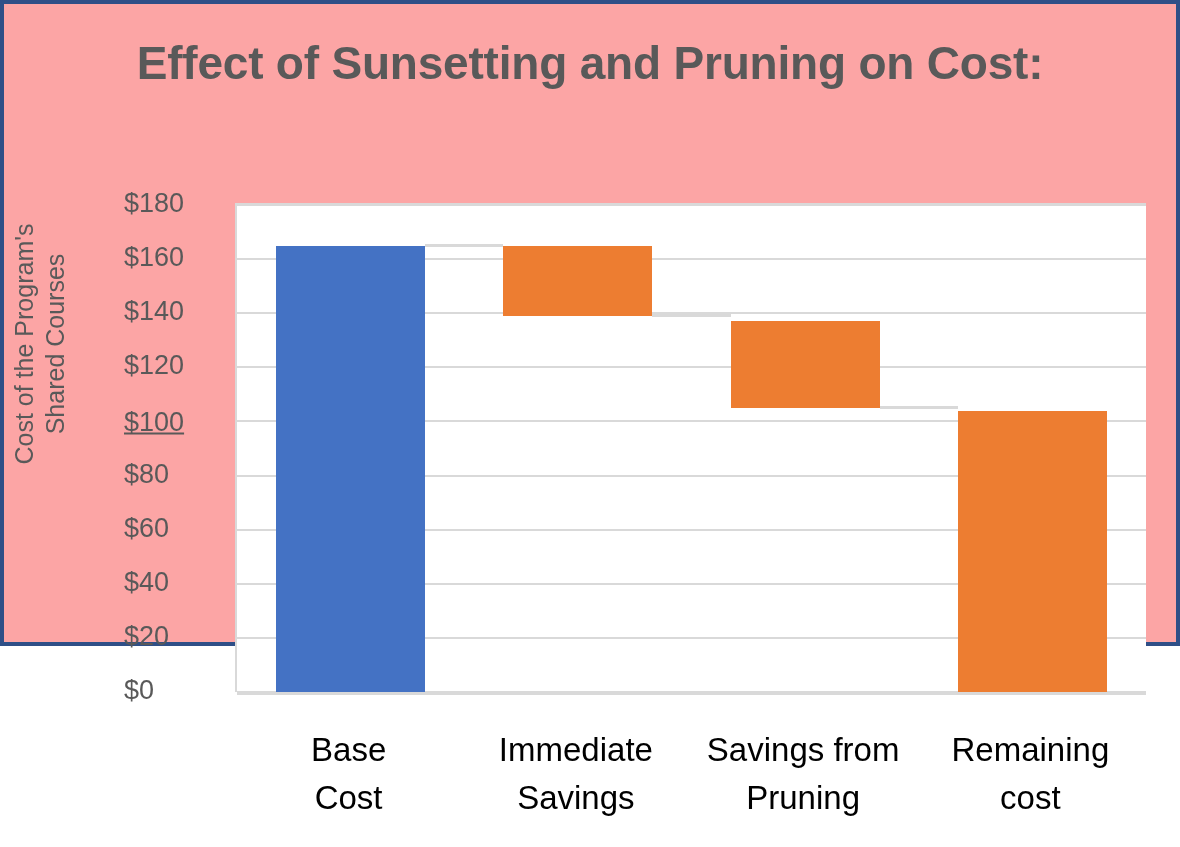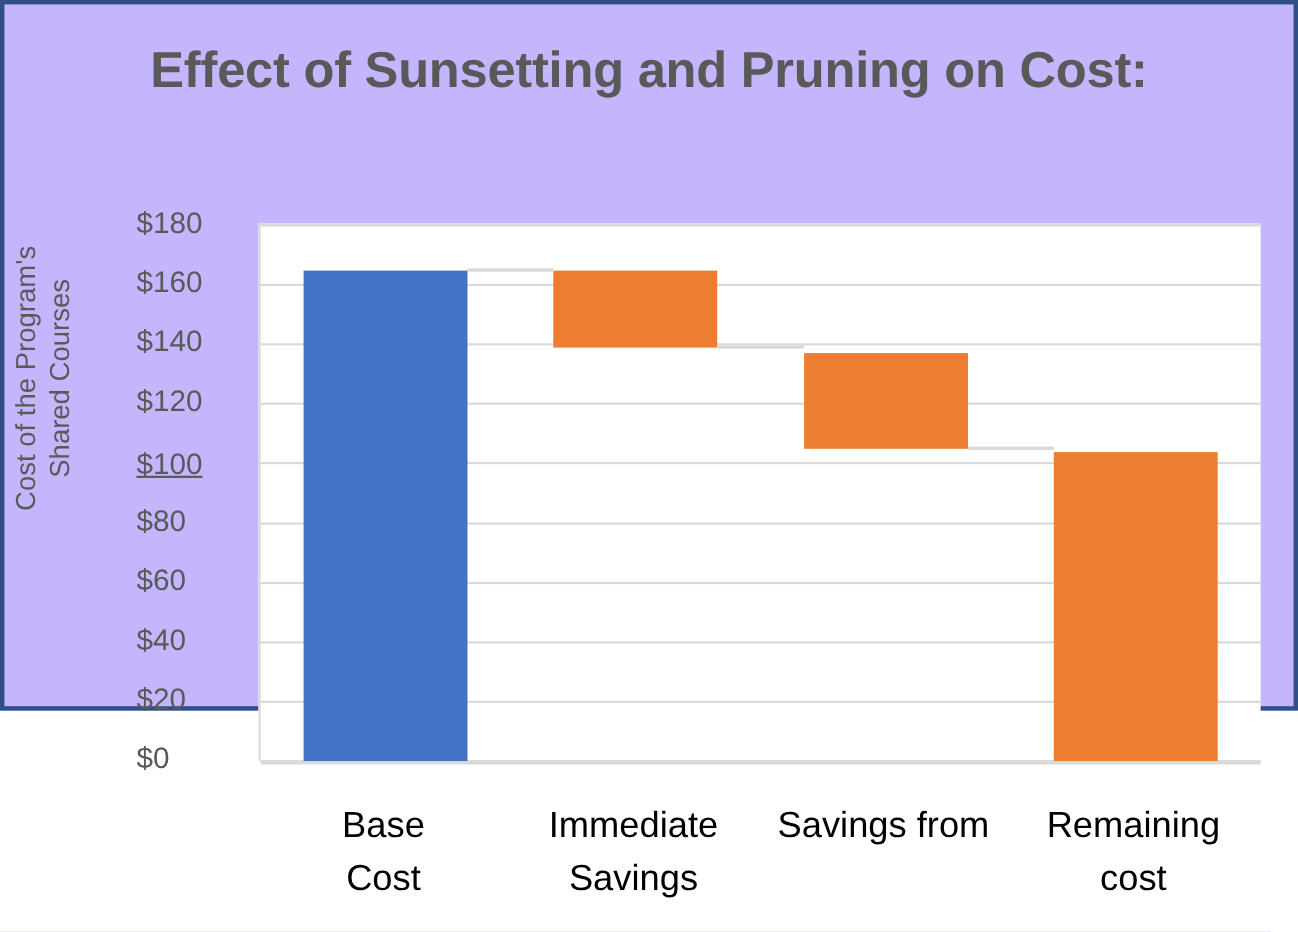--- a/index.html
+++ b/index.html
@@ -15,21 +15,21 @@
   }
 
   #chart-frame {
     position: absolute;
     left: 0;
     top: 0;
     width: 1180px;
     height: 646px;
     box-sizing: border-box;
     border: 4px solid #2F4F87;
-    background: #c4b5fd;
+    background: #fca5a5;
   }
 
   
   #chart-title {
     position: absolute;
     left: 50px;
     top: 28px;
     width: 1072px;
     text-align: center;
     color: #595959;
@@ -188,20 +188,21 @@
       <div class="xtick" style="left: 0px; width: 227.25px;">
         <span class="tline">Base</span>
         <span class="tline">Cost</span>
       </div>
       <div class="xtick" style="left: 227.25px; width: 227.25px;">
         <span class="tline">Immediate</span>
         <span class="tline">Savings</span>
       </div>
       <div class="xtick" style="left: 454.5px; width: 227.25px;">
         <span class="tline">Savings from</span>
+        <span class="tline">Pruning</span>
       </div>
       <div class="xtick" style="left: 681.75px; width: 227.25px;">
         <span class="tline">Remaining</span>
         <span class="tline">cost</span>
       </div>
     </div>
 
 </div>
 
 </body></html>

